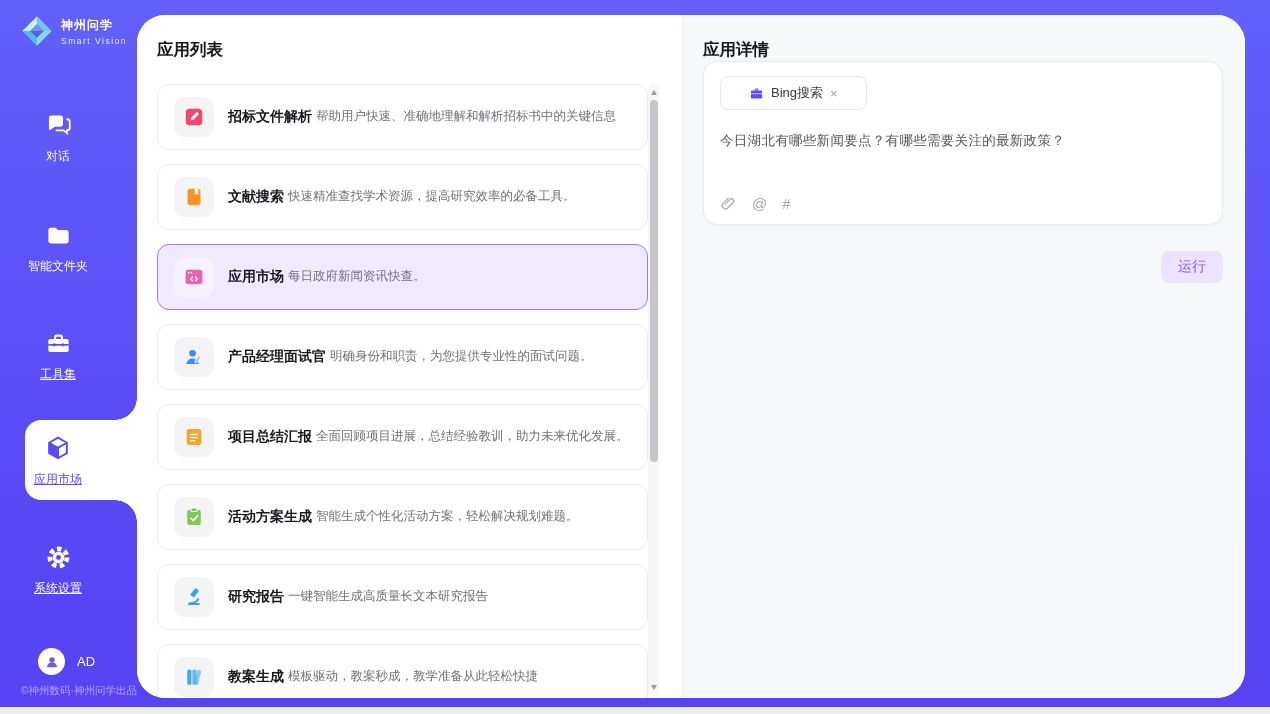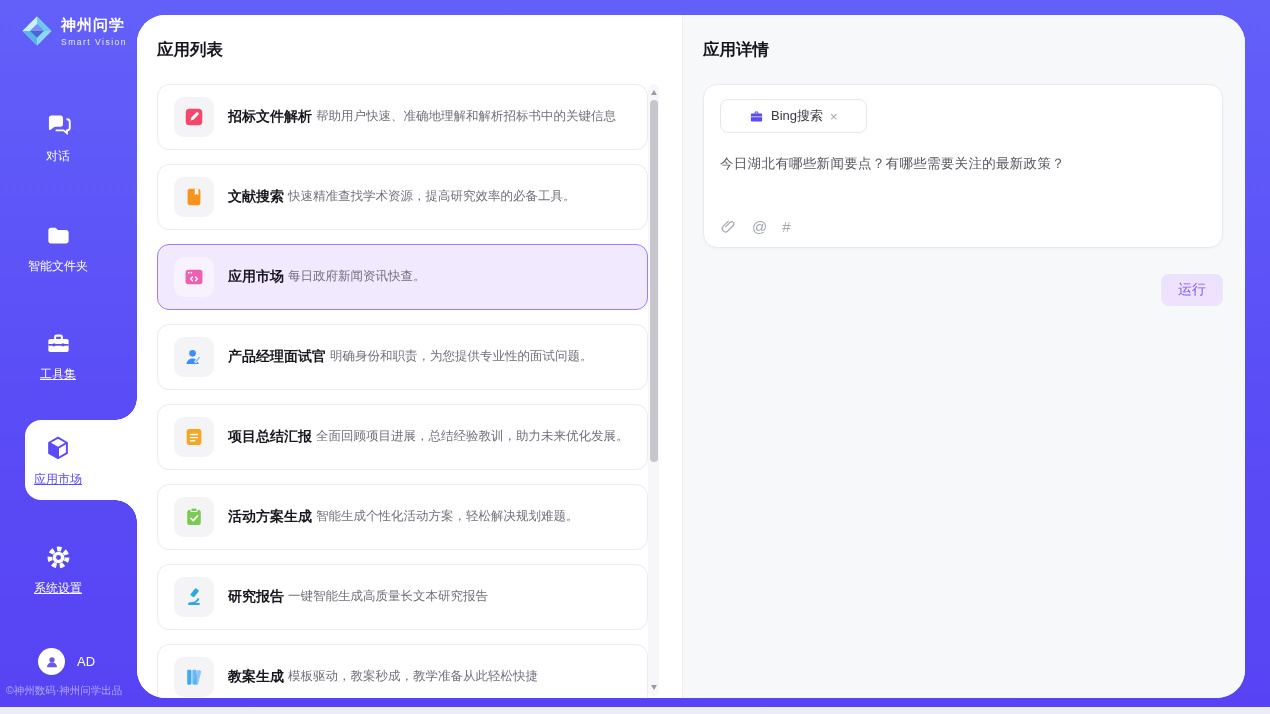--- a/index.html
+++ b/index.html
@@ -6,40 +6,40 @@
   html,body { width:1270px; height:714px; overflow:hidden; }
   body { font-family:"Liberation Sans","DejaVu Sans",sans-serif; background:#ECECF4; position:relative; }
 
   
   .frame { position:absolute; left:0; top:0; width:1270px; height:707px;
            background:linear-gradient(180deg,#6360FA 0%, #5A4DF6 55%, #5743F3 100%); }
 
   .sidebar { position:absolute; left:0; top:0; width:137px; height:707px; }
 
   .logo { position:absolute; left:20px; top:14px; display:flex; align-items:center; gap:7px; }
-  .logo-text .cn { color:#fff; font-size:15px; font-weight:bold; letter-spacing:1px; }
+  .logo-text .cn { color:#fff; font-size:12px; font-weight:bold; letter-spacing:1px; }
   .logo-text .en { color:#E8EAFF; font-size:8.5px; letter-spacing:1.5px; margin-top:2px; }
 
   .nav-item { position:absolute; left:0; width:116px; text-align:center; cursor:pointer; z-index:3; }
   .nav-item .nav-label { display:block; margin-top:5px; font-size:12px; color:#FFFFFF; }
   .nav-item .nav-label.u { text-decoration:underline; }
   .nav-item.active .nav-label { color:#5B4BF6; }
 
   .bubble { position:absolute; left:25px; top:420px; width:112px; height:80px;
             background:#FFFFFF; border-radius:16px 0 0 16px; z-index:2; }
   .bubble::before { content:""; position:absolute; right:0; top:-22px; width:22px; height:22px;
             background:radial-gradient(circle 22px at 0 0, rgba(0,0,0,0) 21.5px, #fff 22px); }
   .bubble::after  { content:""; position:absolute; right:0; bottom:-22px; width:22px; height:22px;
             background:radial-gradient(circle 22px at 0 100%, rgba(0,0,0,0) 21.5px, #fff 22px); }
 
   .user-row { position:absolute; left:38px; top:648px; display:flex; align-items:center; gap:12px; z-index:3; }
   .avatar { width:27px; height:27px; border-radius:50%; background:#FFFFFF;
             display:flex; align-items:center; justify-content:center; }
   .user-initials { color:#FFFFFF; font-size:13px; }
-  .copyright { position:absolute; left:6px; top:684px; width:131px; text-align:left;
+  .copyright { position:absolute; left:6px; top:684px; width:131px; text-align:right;
                color:rgba(255,255,255,0.5); font-size:10.5px; z-index:3; white-space:nowrap; }
 
   
   .content { position:absolute; left:137px; top:15px; width:1108px; height:683px;
              border-radius:28px; overflow:hidden; display:flex; background:#fff; z-index:4; }
 
   
   .list-panel { position:relative; width:545px; background:#FFFFFF; flex:none;text-align:right; }
   .panel-title { font-size:16.5px; font-weight:bold; color:#15151D; }
   .list-panel .panel-title { position:absolute; left:20px; top:24px; }
@@ -58,21 +58,21 @@
 
   .scrollbar { position:absolute; left:511px; top:69px; width:11px; height:612px; background:#F7F7F9; border-radius:6px; }
   .sb-arrow { position:absolute; left:2.5px; width:0; height:0; }
   .sb-arrow.up   { top:6px;    border-left:3.5px solid transparent; border-right:3.5px solid transparent; border-bottom:5px solid #9A9AA2; }
   .sb-arrow.down { bottom:6px; border-left:3.5px solid transparent; border-right:3.5px solid transparent; border-top:5px solid #9A9AA2; }
   .sb-thumb { position:absolute; left:1.5px; top:16px; width:8px; height:362px; background:#C6C6CC; border-radius:4px; }
 
   
   .detail-panel { flex:1; background:#F7F8FA; border-left:1px solid #EEEEF2;
                   display:flex; flex-direction:column; padding:24px 24px 0 20px; position:relative; }
-  .detail-panel .panel-title { margin-bottom:23px; }
+  .detail-panel .panel-title { }
   .detail-card { width:520px; height:164px; background:#FFFFFF; border:1px solid #E9E9EF;
                  border-radius:14px; padding:14px 16px; position:relative;
                  box-shadow:0 1px 3px rgba(30,30,60,0.03); }
   .tool-tag { display:inline-flex; align-items:center; gap:7px; border:1px solid #E6E6EC;
               border-radius:8px; padding:7px 28px; background:#fff; cursor:pointer; }
   .tool-tag-label { font-size:13px; color:#3A3A44; }
   .tag-close { font-size:13px; color:#A0A0A8; cursor:pointer; line-height:1; }
   .question { margin-top:22px; font-size:13.5px; color:#55555F; letter-spacing:.3px; }
   .editor-tools { position:absolute; left:16px; bottom:12px; display:flex; align-items:center; gap:15px; }
   .tool-glyph { font-size:15px; color:#A3A8B0; cursor:pointer; line-height:1; }

